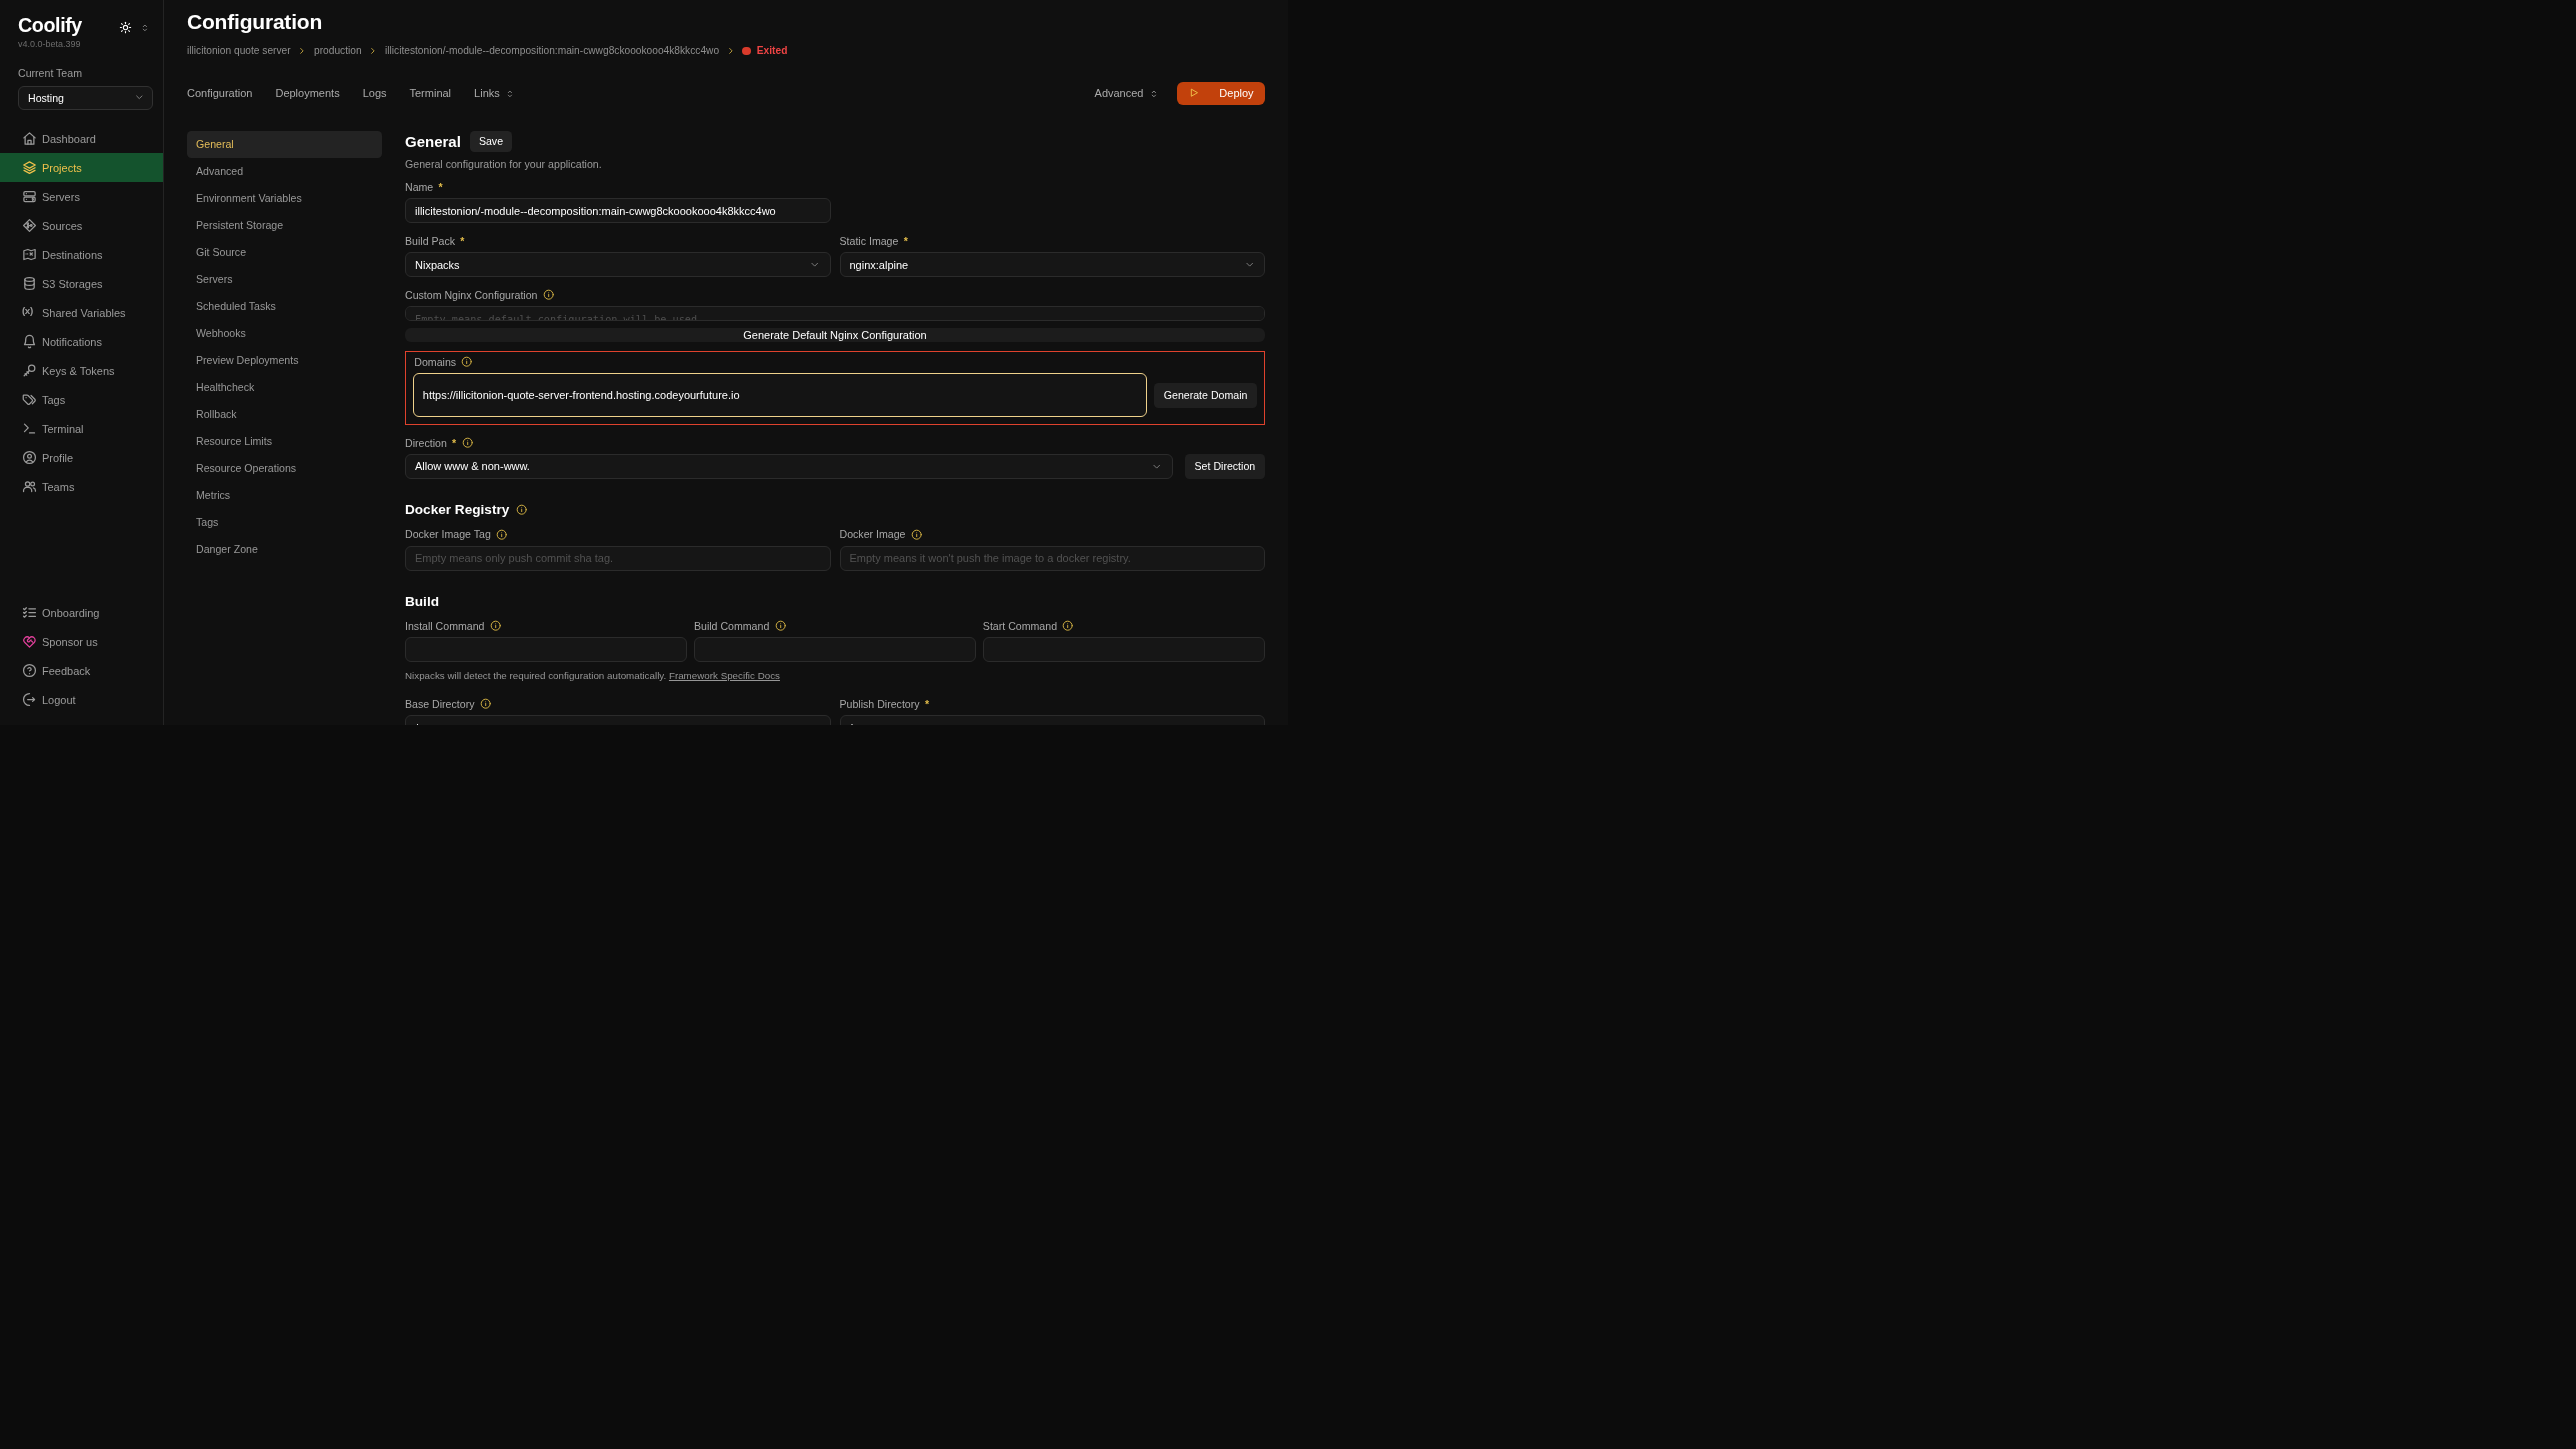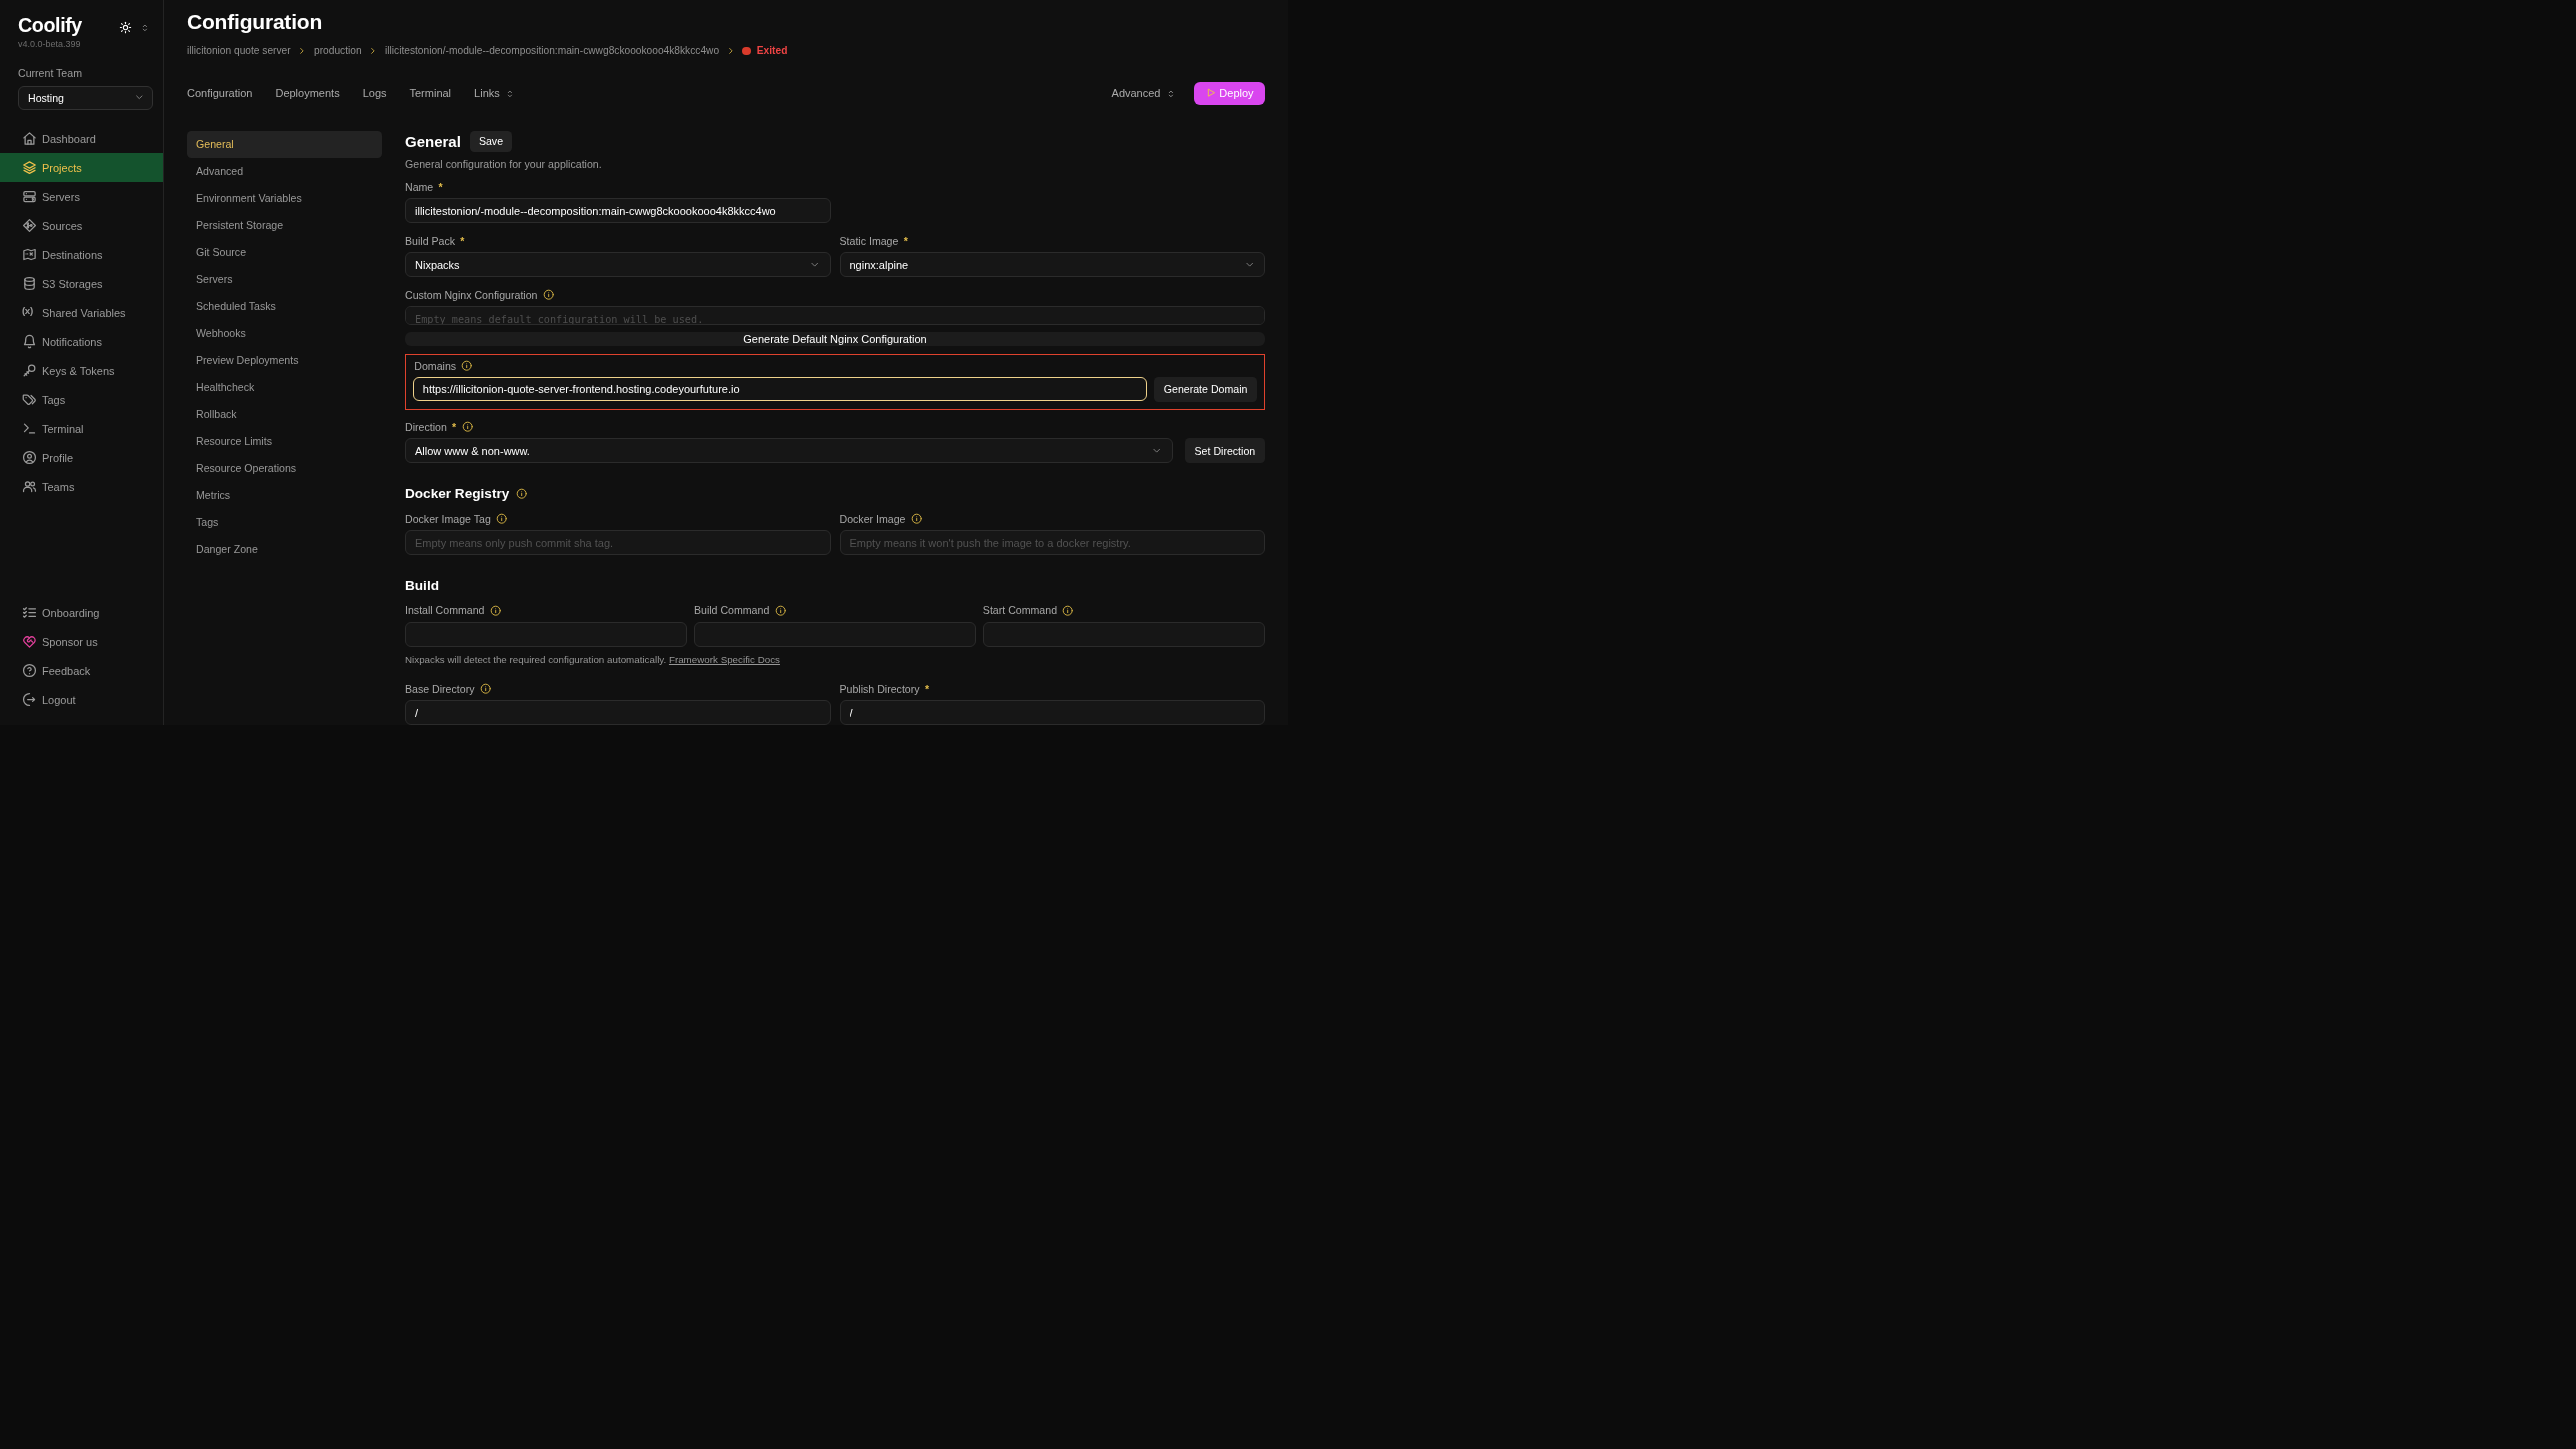--- a/index.html
+++ b/index.html
@@ -41,21 +41,21 @@
   .status-label{color:#ef4444;font-weight:700}
 
   .toolbar{display:flex;align-items:center;margin-top:26px}
   .tabs{display:flex;gap:23px}
   .tab{display:flex;align-items:center;gap:5.3px;color:#ababab;font-size:11px;cursor:pointer}
   .tab .icn{width:9.8px;height:9.8px;color:#9a9a9a}
   .tab .icn:empty{display:none}
   .toolbar-right{margin-left:auto;display:flex;align-items:center;gap:18px}
   .advanced{display:flex;align-items:center;gap:5.3px;color:#ababab;font-size:11px;cursor:pointer}
   .advanced .icn{width:9.8px;height:9.8px}
-  .deploy-btn{display:flex;align-items:flex-start;gap:3px;background:#d946ef;border:none;border-radius:6px;padding:5.3px 11.4px;font-size:11px;color:#fff;font-family:inherit;cursor:pointer}
+  .deploy-btn{display:flex;align-items:flex-start;gap:20px;background:#c2410c;border:none;border-radius:6px;padding:5.3px 11.4px;font-size:11px;color:#fff;font-family:inherit;cursor:pointer}
   .deploy-btn .icn{width:11.4px;height:11.4px;color:#efc14b}
 
   
   .content{display:flex;margin-top:26px;flex:1;min-height:0}
   .subnav{width:195px;min-width:195px;display:flex;flex-direction:column}
   .subnav-item{height:27px;display:flex;align-items:center;padding:0 9px;font-size:10.6px;color:#989898;border-radius:4.5px;cursor:pointer}
   .subnav-item.active{background:#232323;color:#e3bc59}
 
   .form{flex:1;margin-left:23px;display:flex;flex-direction:column;min-width:0;overflow:hidden}
   .sec-head{display:flex;align-items:center;gap:9px}
@@ -70,21 +70,21 @@
   .input,.select{height:25px;background:#161616;border:0.8px solid #2b2b2b;border-radius:6px;padding:0 9px;font-size:11px;color:#fff;width:100%;font-family:inherit}
   input::placeholder{color:#525252}
   .select{display:flex;align-items:center;justify-content:space-between;cursor:pointer}
   .select .icn{width:11.4px;height:11.4px;color:#808080}
   .input-area{height:47px;background:#161616;border:0.8px solid #2b2b2b;border-radius:6px;padding:6.8px 9px;font-family:"DejaVu Sans Mono","Liberation Mono",monospace;font-size:10.2px;color:#ddd;resize:none;width:100%}
   textarea::placeholder{color:#4e4e4e}
   .wide-btn{margin-top:6.8px;height:25px;background:#1c1c1c;border:none;border-radius:6px;color:#fff;font-size:11px;width:100%;font-family:inherit;cursor:pointer}
   .domains-box{margin-top:8.3px;border:1.5px solid #df422d;padding:4.5px 6.8px 6.8px}
   .domains-box .flabel{margin:0 0 5.3px 1.5px}
   .domains-row{display:flex;gap:6.8px;align-items:center}
-  .domain-input{flex:1;height:24px;background:#141414;border:1.5px solid #efd28b;border-radius:6px;padding:0 9px;font-size:11px;color:#fff;font-family:inherit}
+  .domain-input{flex:1;height:44px;background:#141414;border:1.5px solid #efd28b;border-radius:6px;padding:0 9px;font-size:11px;color:#fff;font-family:inherit}
   .sm-btn{height:25px;background:#1f1f1f;border:none;border-radius:4.5px;color:#fff;font-size:10.6px;padding:0 9.8px;font-family:inherit;white-space:nowrap;cursor:pointer}
   .dir-row{display:flex;gap:12px;align-items:center}
   .dir-row .select{flex:1;width:auto}
   .sec-gap{margin-top:23px}
   .h2row{display:flex;align-items:center;gap:6.8px}
   .h2{font-size:13.6px;font-weight:700}
   .note{margin-top:7.6px;font-size:9.8px;color:#969696}
   .link{text-decoration:underline;cursor:pointer}
 </style>
 </head>

